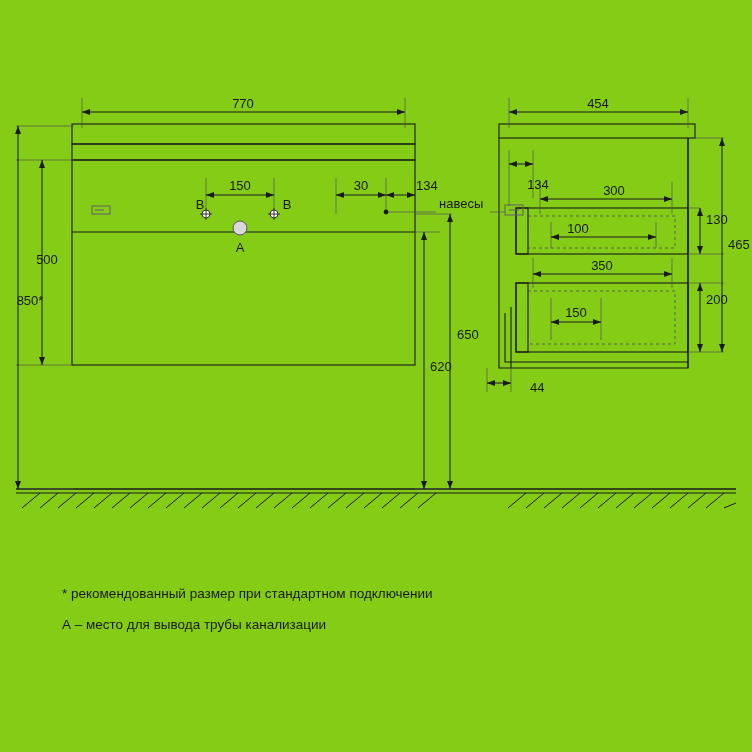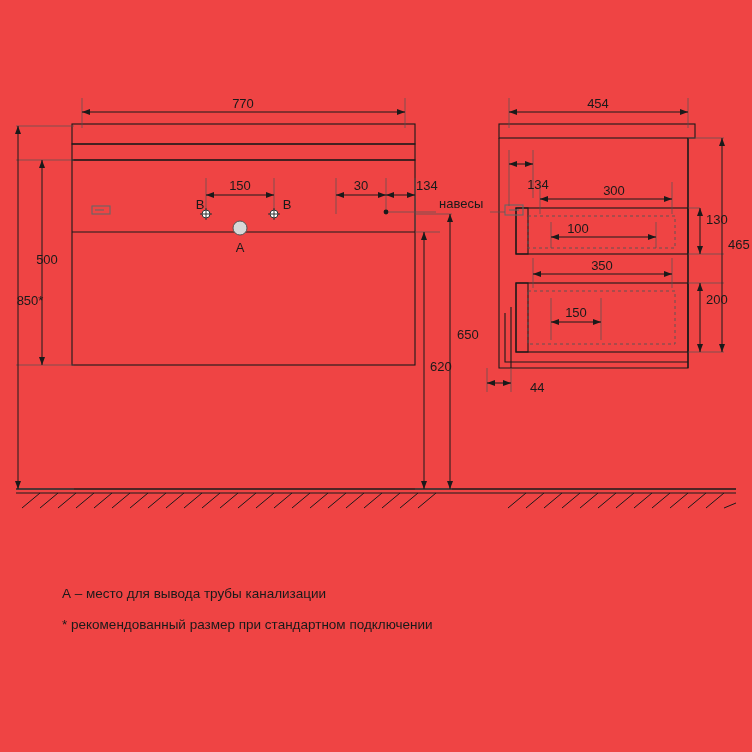--- a/index.html
+++ b/index.html
@@ -9,21 +9,21 @@
   }
   body {
     font-family: "Liberation Sans", sans-serif;
     color: #1a1a1a;
   }
   #stage {
     position: relative;
     width: 752px;
     height: 752px;
     overflow: hidden;
-    background: #ef4444;
+    background: #84cc16;
   }
   #drawing {
     position: absolute;
     left: 0;
     top: 0;
     width: 752px;
     height: 752px;
   }
   .notes {
     position: absolute;
@@ -271,17 +271,17 @@
 
       <text x="200" y="209" text-anchor="middle">B</text>
       <text x="287" y="209" text-anchor="middle">B</text>
       <text x="240" y="252" text-anchor="middle">A</text>
 
       <text x="439" y="208" text-anchor="start">навесы</text>
     </g>
   </svg>
 
   <div class="notes">
+    <div class="note-line">* рекомендованный размер при стандартном подключении</div>
     <div class="note-line">А – место для вывода трубы канализации</div>
-    <div class="note-line">* рекомендованный размер при стандартном подключении</div>
   </div>
 
 </div>
 
 </body></html>

